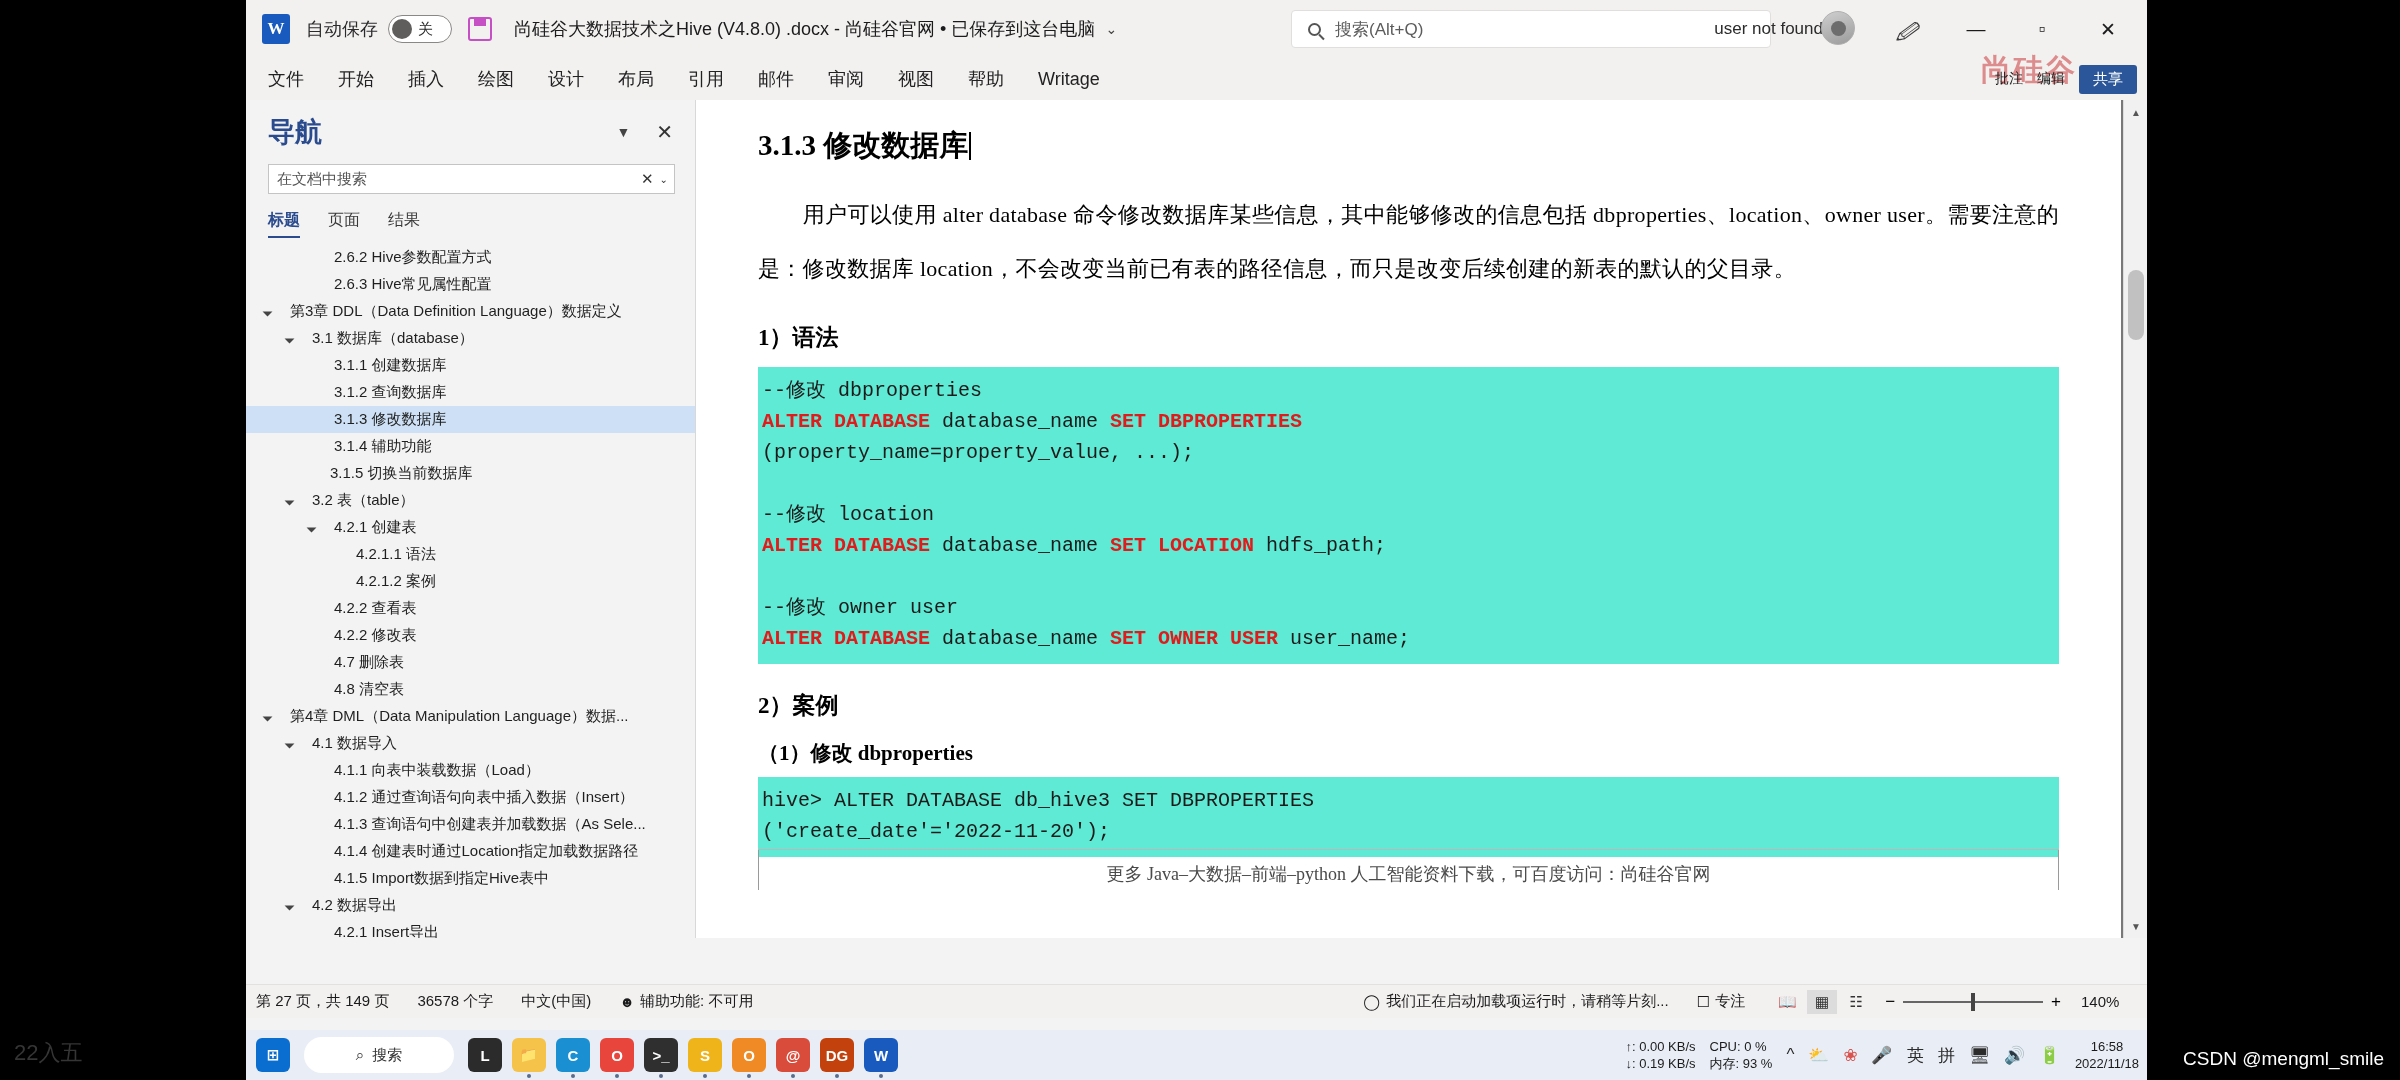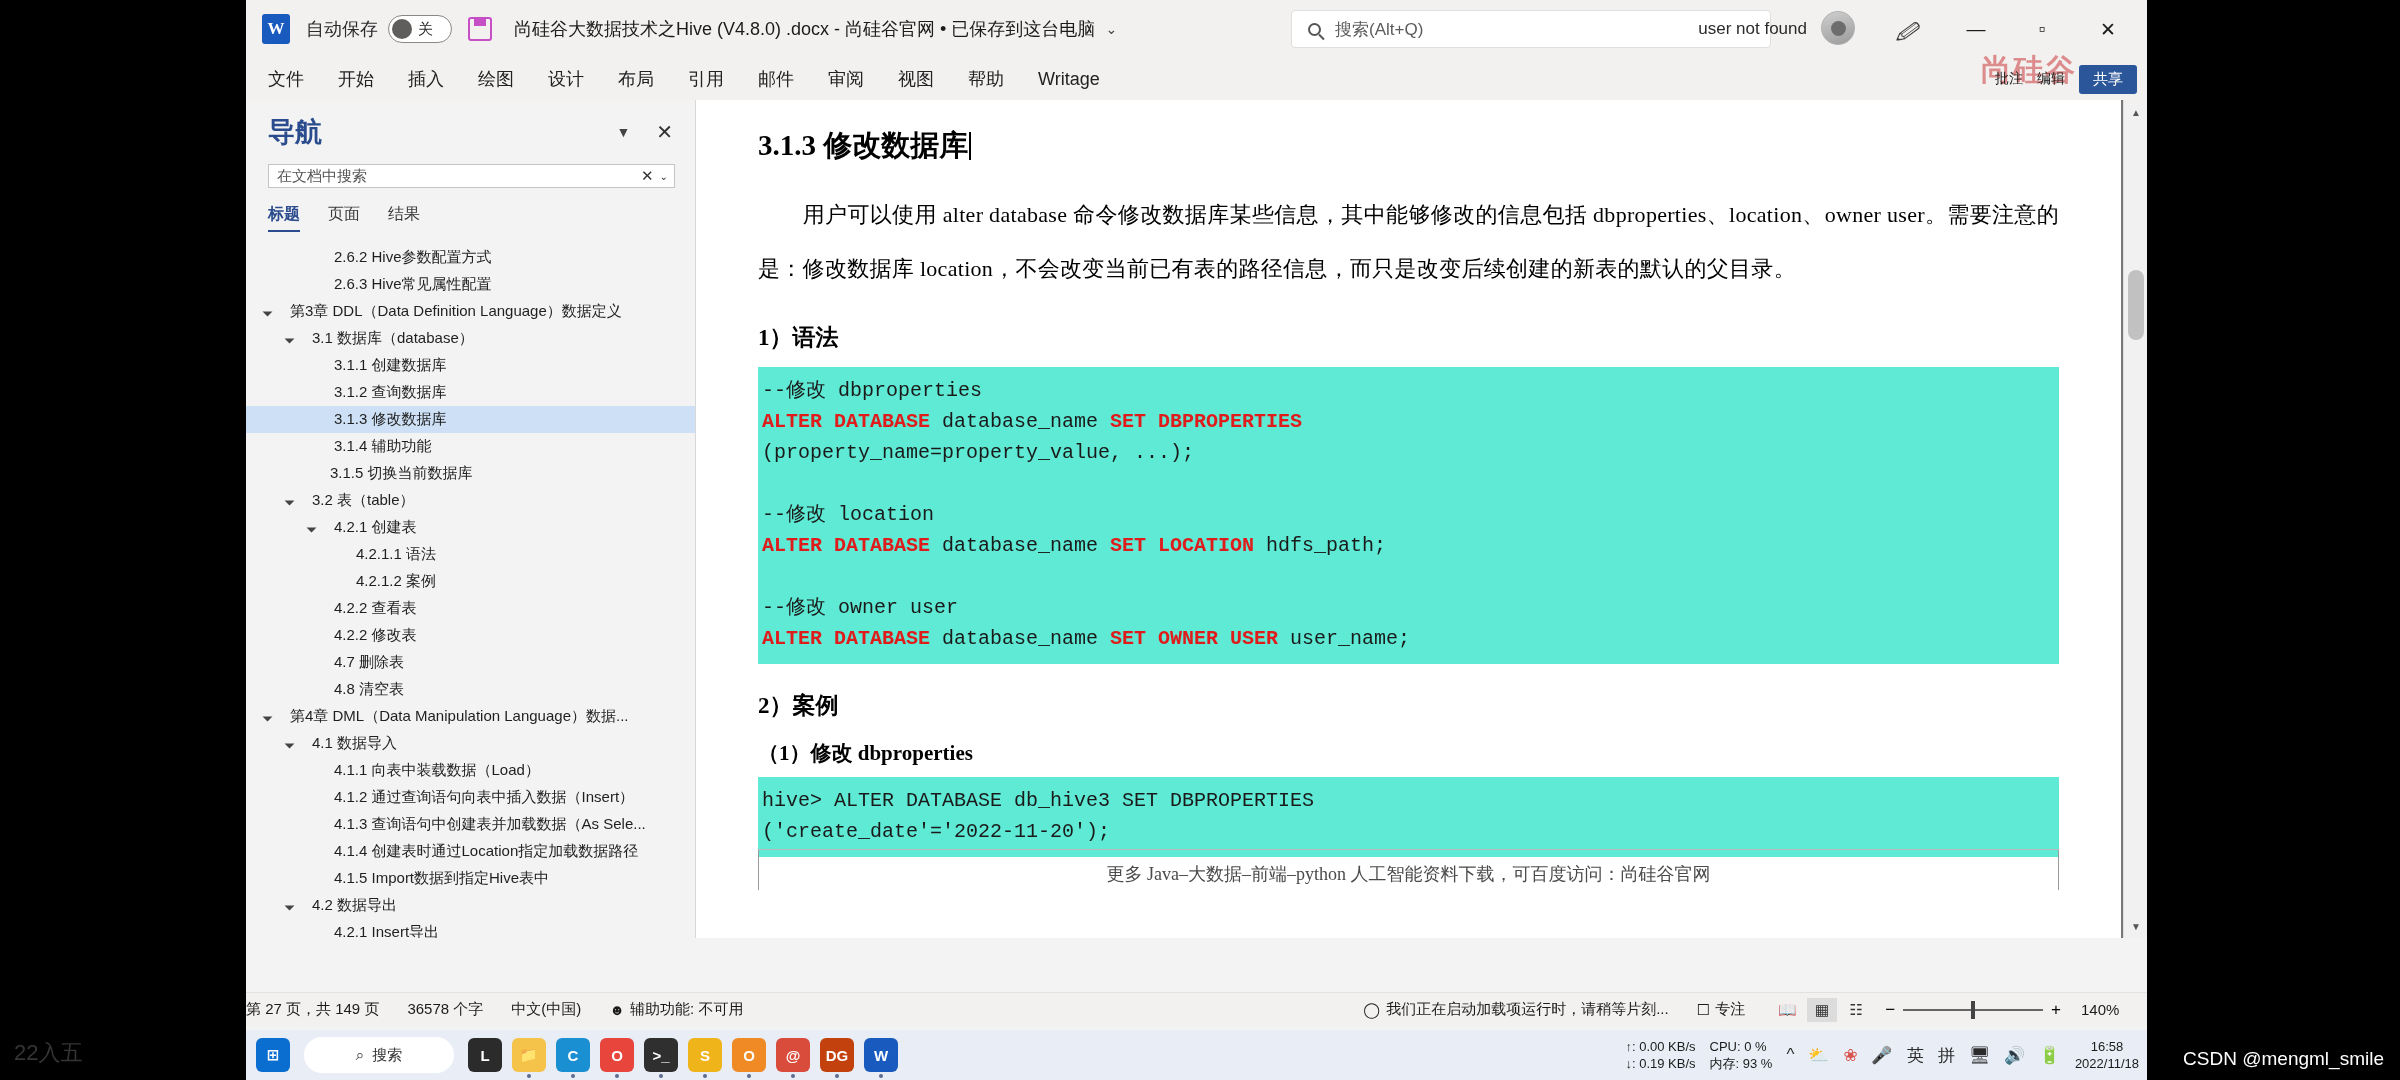--- a/index.html
+++ b/index.html
@@ -55,21 +55,21 @@
   }
   .search-box .mag {
     width:13px;height:13px;border:2px solid #555;border-radius:50%;
     position:relative; flex:none;
   }
   .search-box .mag::after{
     content:"";position:absolute;right:-6px;bottom:-4px;width:7px;height:2px;
     background:#555;transform:rotate(45deg);
   }
   .search-ph { font-size:17px; color:#5c5c5c; margin-left:14px; }
-  .user-label { position:absolute; right:340px; top:19px; font-size:17px; color:#2b2b2b; }
+  .user-label { position:absolute; right:324px; top:19px; font-size:17px; color:#2b2b2b; }
   .avatar {
     position:absolute; right:292px; top:11px; width:34px; height:34px;
     border-radius:50%; background:linear-gradient(160deg,#cfcfcf,#9b9b9b);
     border:1px solid #b0b0b0;
   }
   .avatar::after {
     content:""; position:absolute; left:9px; top:9px; width:15px; height:15px;
     border-radius:50%; background:#6d6d6d;
   }
   .pen-icon { position:absolute; right:228px; top:16px; font-size:22px; color:#3a3a3a; transform:rotate(8deg); }
@@ -107,21 +107,21 @@
   
   .navpane {
     width: 450px; height:100%; background:#f3f3f3; border-right:1px solid #d8d8d8;
     position:relative; padding: 0 0 0 0;
   }
   .nav-head { display:flex; align-items:center; padding: 14px 16px 6px 22px; }
   .nav-title { font-size:27px; color:#2a4b8d; font-weight:bold; }
   .nav-caret { margin-left:auto; font-size:14px; color:#444; }
   .nav-close { margin-left:26px; margin-right:6px; font-size:20px; color:#333; }
   .nav-search {
-    margin: 8px 20px 0 22px; height:24px; background:#fff; border:1px solid #c4c4c4;
+    margin: 8px 20px 0 22px; height:30px; background:#fff; border:1px solid #c4c4c4;
     display:flex; align-items:center; padding:0 6px 0 8px;
   }
   .nav-search .ph { font-size:15px; color:#555; flex:1; }
   .nav-search .x { font-size:15px; color:#333; margin-right:6px; }
   .nav-search .dd { font-size:10px; color:#333; }
   .nav-tabs { display:flex; padding: 16px 0 0 22px; gap:28px; }
   .nav-tab { font-size:16px; color:#3a3a3a; padding-bottom:5px; }
   .nav-tab.active { color:#2a4b8d; font-weight:bold; border-bottom:2px solid #2a4b8d; }
   .toc {
     position:absolute; top:118px; left:0; right:0; bottom:0; overflow:hidden;
@@ -190,22 +190,22 @@
     background:#f1f1f1; border-left:1px solid #dcdcdc;
   }
   .vs-up, .vs-dn { position:absolute; left:0; width:24px; height:24px; display:flex;
     align-items:center; justify-content:center; font-size:10px; color:#555; }
   .vs-up { top:0; } .vs-dn { bottom:0; }
   .vs-thumb { position:absolute; left:4px; top:170px; width:16px; height:70px;
     background:#c1c1c1; border-radius:8px; }
 
   
   .statusbar {
-    position:absolute; left:0; bottom:4px; width:100%; height:34px;
-    background:#f3f1f0; display:flex; align-items:center; padding-left:0;
+    position:absolute; left:0; bottom:12px; width:100%; height:34px;
+    background:#f3f1f0; display:flex; align-items:center; padding-left:10px;
     border-top:1px solid #e3e1df;
   }
   .sb-item { font-size:15px; color:#1b1b1b; margin-right:28px; white-space:nowrap; display:flex; align-items:center; }
   .sb-right { position:absolute; right:8px; display:flex; align-items:center; }
   .view-btn { width:30px; height:24px; display:flex; align-items:center; justify-content:center; margin-right:4px; font-size:15px; color:#333; }
   .view-btn.active { background:#dcdcdc; }
   .zoom-slider { display:flex; align-items:center; margin:0 10px; }
   .zs-line { width:140px; height:2px; background:#666; position:relative; }
   .zs-knob { position:absolute; left:68px; top:-8px; width:4px; height:18px; background:#444; }
   .zoom-pct { font-size:15px; color:#1b1b1b; margin-left:10px; width:58px; }

